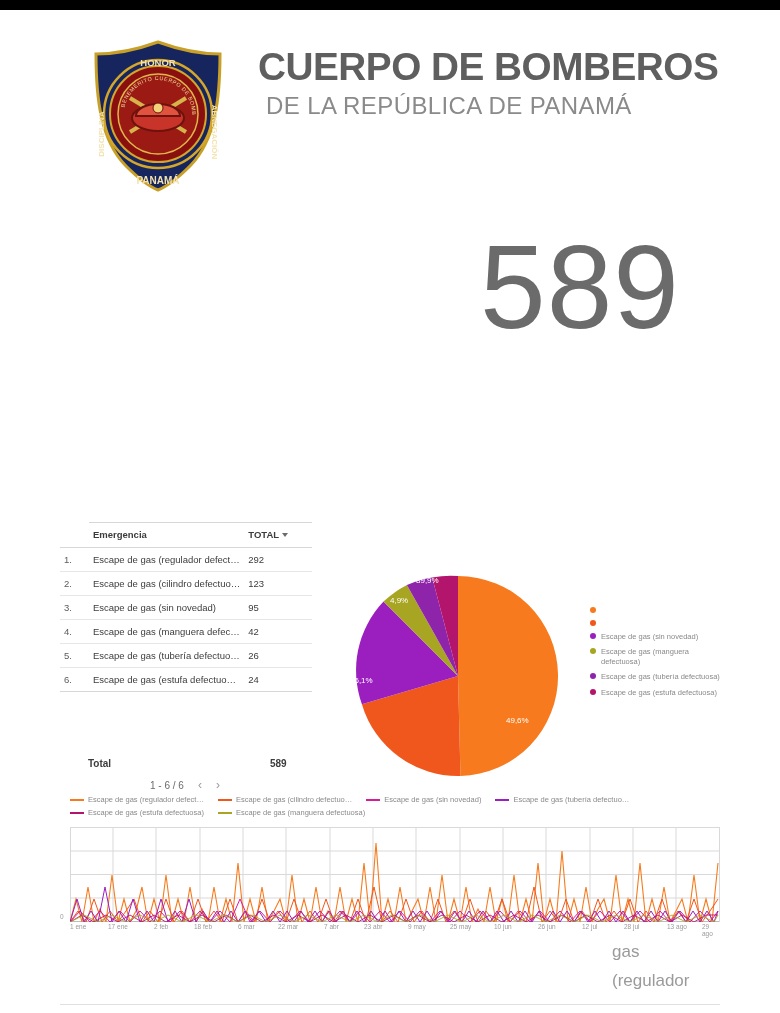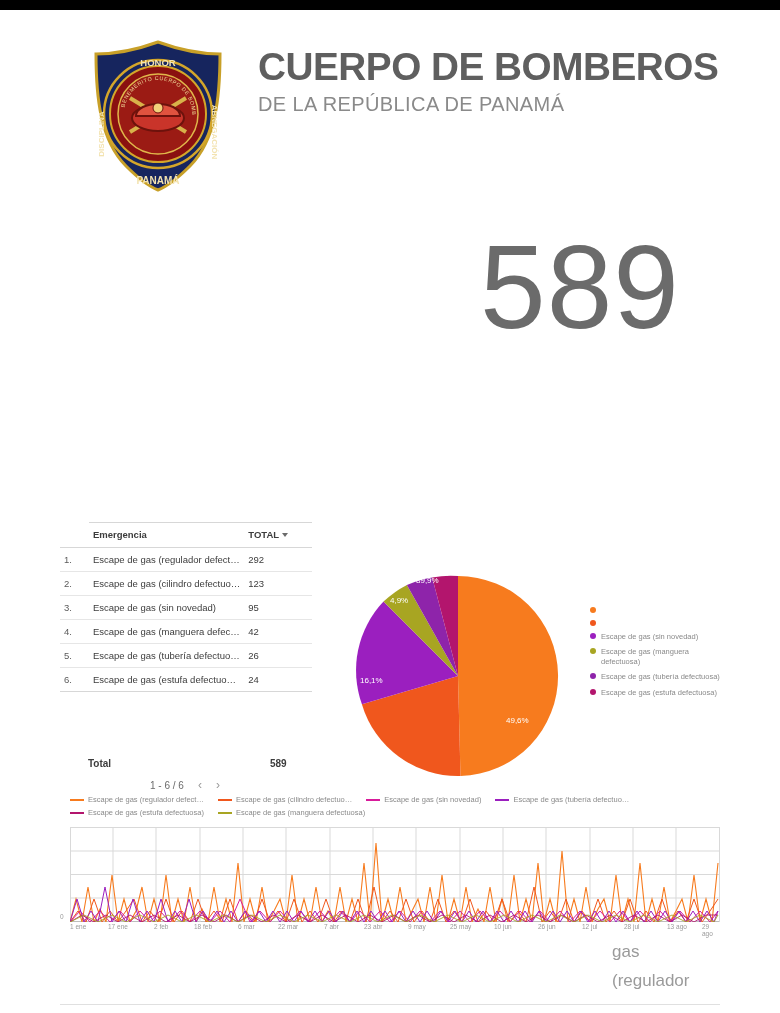--- a/index.html
+++ b/index.html
@@ -64,26 +64,27 @@
     color: #5f5f5f;
     font-weight: 700;
     letter-spacing: -0.5px;
     line-height: 1.15;
     margin-top: 2px;
     font-stretch: condensed;
     transform: scaleX(1.02);
     transform-origin: left center;
   }
   .brand-line3 {
-    font-size: 20px;
+    font-size: 24px;
     color: #8a8a8a;
     font-weight: 400;
     letter-spacing: 0.4px;
     line-height: 1.2;
     margin-top: 2px;
+    margin-left: 8px;
   }
 
   
   .scorecard {
     position: absolute;
     top: 218px;
     left: 430px;
     width: 300px;
     height: 130px;
     text-align: center;
@@ -397,21 +398,21 @@
       <path d="M120 118 L23.9 146.2 A100 100 0 0 1 45.5 43.6 Z" fill="#9b1fbf"></path>
 
       <path d="M120 118 L45.5 43.6 A100 100 0 0 1 68.9 26.9 Z" fill="#a8a522"></path>
 
       <path d="M120 118 L68.9 26.9 A100 100 0 0 1 94.2 19.4 Z" fill="#8e24aa"></path>
 
       <path d="M120 118 L94.2 19.4 A100 100 0 0 1 120 18 Z" fill="#b3156d"></path>
     </svg>
     <span class="pielabel" style="left:168px; top:158px;">49,6%</span>
     <span class="pielabel" style="left:58px; top:222px;">20,9%</span>
-    <span class="pielabel" style="left:22px; top:118px;">16,1%</span>
+    <span class="pielabel" style="left:12px; top:118px;">16,1%</span>
     <span class="pielabel" style="left:52px; top:38px;">4,9%</span>
     <span class="pielabel" style="left:78px; top:18px;">89,9%</span>
     <span class="pielabel" style="left:104px; top:10px;">4,1%</span>
   </div>
 
   <div class="pielegend">
     <div class="row">
       <span class="dot" style="background:#f77b1e"></span>
       <span class="txt"></span>
     </div>

